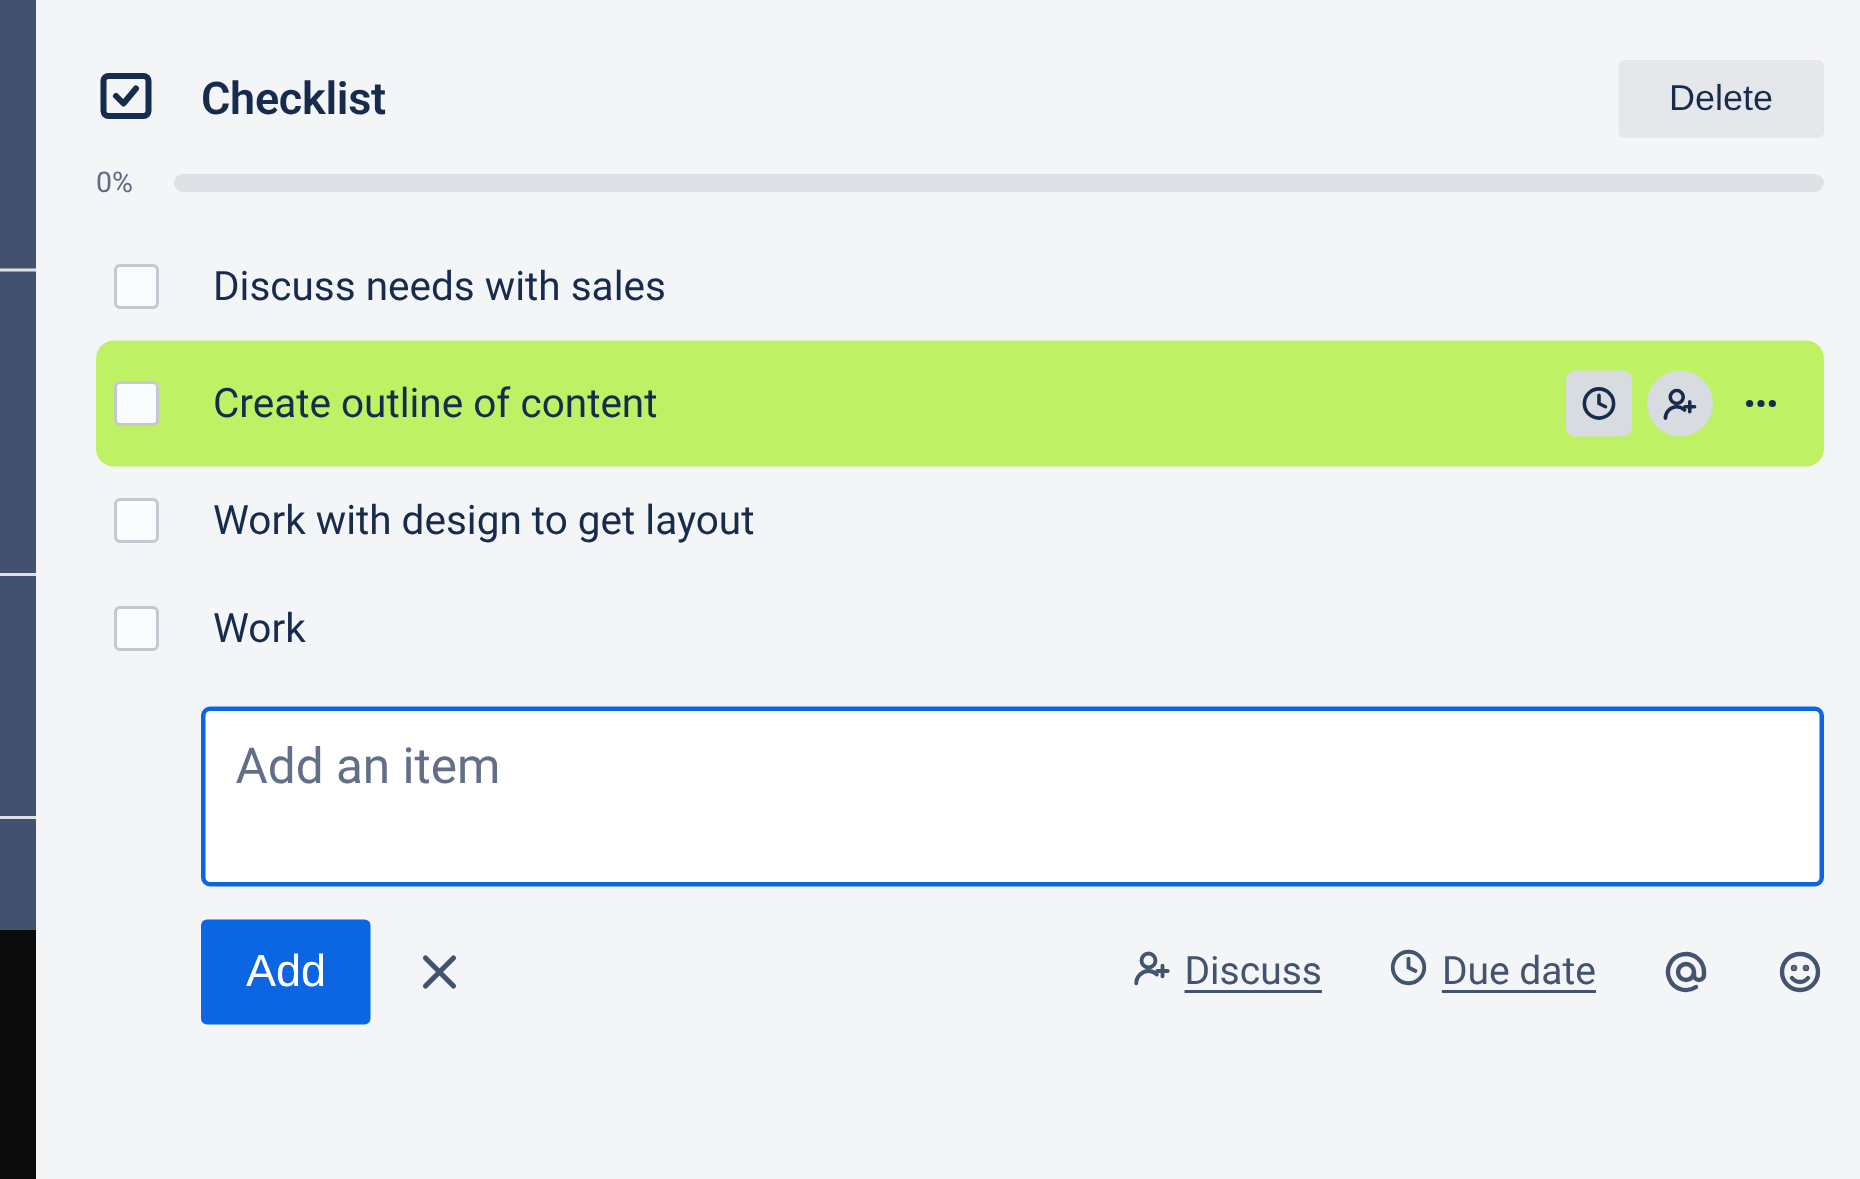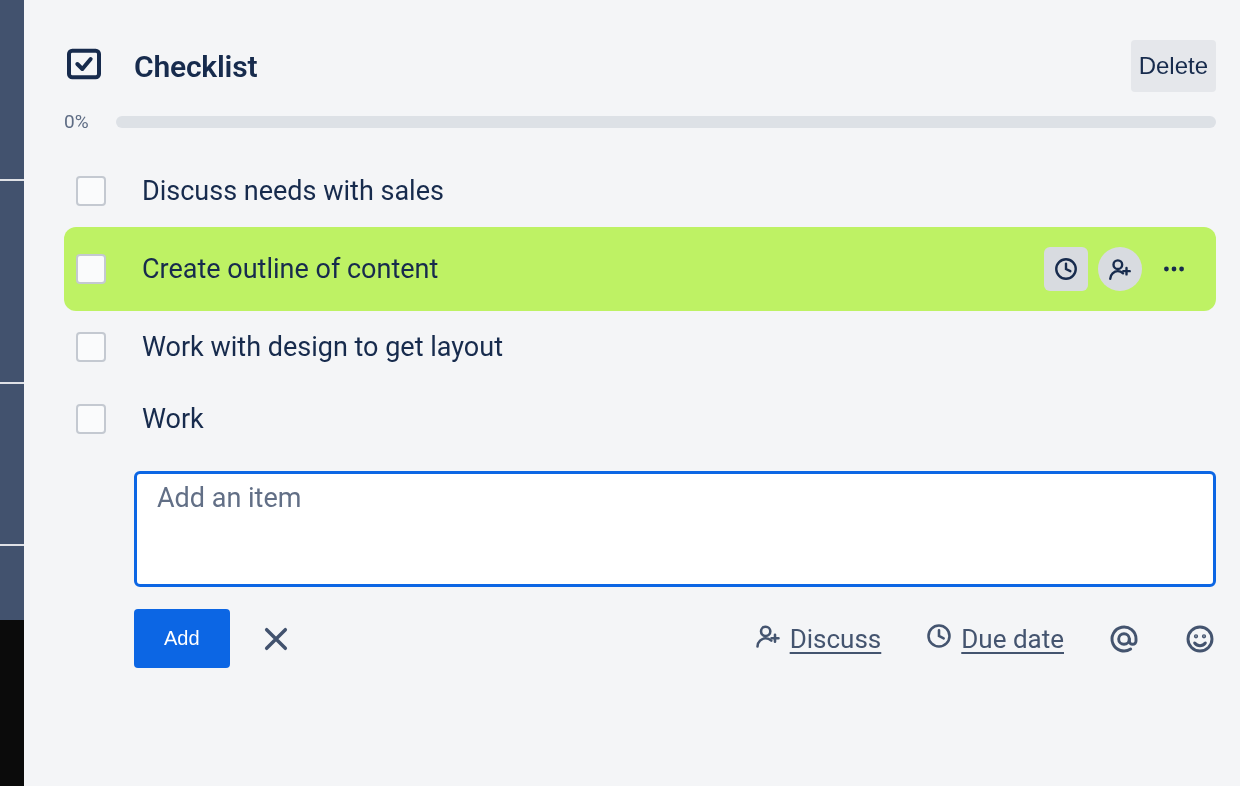--- a/index.html
+++ b/index.html
@@ -36,21 +36,21 @@
   .header-title {
     font-size: 30px;
     font-weight: 600;
     color: #172b4d;
     letter-spacing: -0.2px;
   }
   .delete-btn {
     background: #e5e7eb;
     border: none;
     border-radius: 4px;
-    padding: 12px 8px;
+    padding: 12px 34px;
     font-size: 24px;
     color: #172b4d;
     cursor: pointer;
     text-align: right;
   }
   .progress-row {
     display: flex;
     align-items: center;
     gap: 14px;
     margin-bottom: 22px;
@@ -117,43 +117,43 @@
   .add-area {
     margin-left: 70px;
     margin-top: 16px;
   }
   .add-input {
     width: 100%;
     min-height: 116px;
     border: 3px solid #0c66e4;
     border-radius: 6px;
     background: #fff;
-    padding: 8px 20px;
-    font-size: 27px;
+    padding: 18px 20px;
+    font-size: 33px;
     color: #a21caf;
     resize: none;
     font-family: inherit;
     outline: none;
   }
   .add-input::placeholder { color: #626f86; }
   .add-toolbar {
     display: flex;
     align-items: center;
     justify-content: space-between;
     margin-top: 18px;
   }
   .t-left { display: flex; align-items: center; gap: 22px; }
   .t-right { display: flex; align-items: center; gap: 44px; }
   .add-btn {
     background: #0c66e4;
     color: #fff;
     border: none;
     border-radius: 4px;
     padding: 18px 30px;
-    font-size: 20px;
+    font-size: 30px;
     font-weight: 500;
     cursor: pointer;
   }
   .cancel-btn {
     width: 48px;
     height: 48px;
     display: flex;
     align-items: center;
     justify-content: center;
     cursor: pointer;

